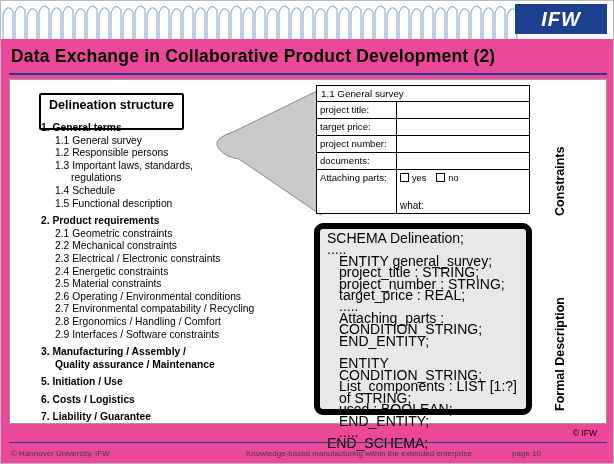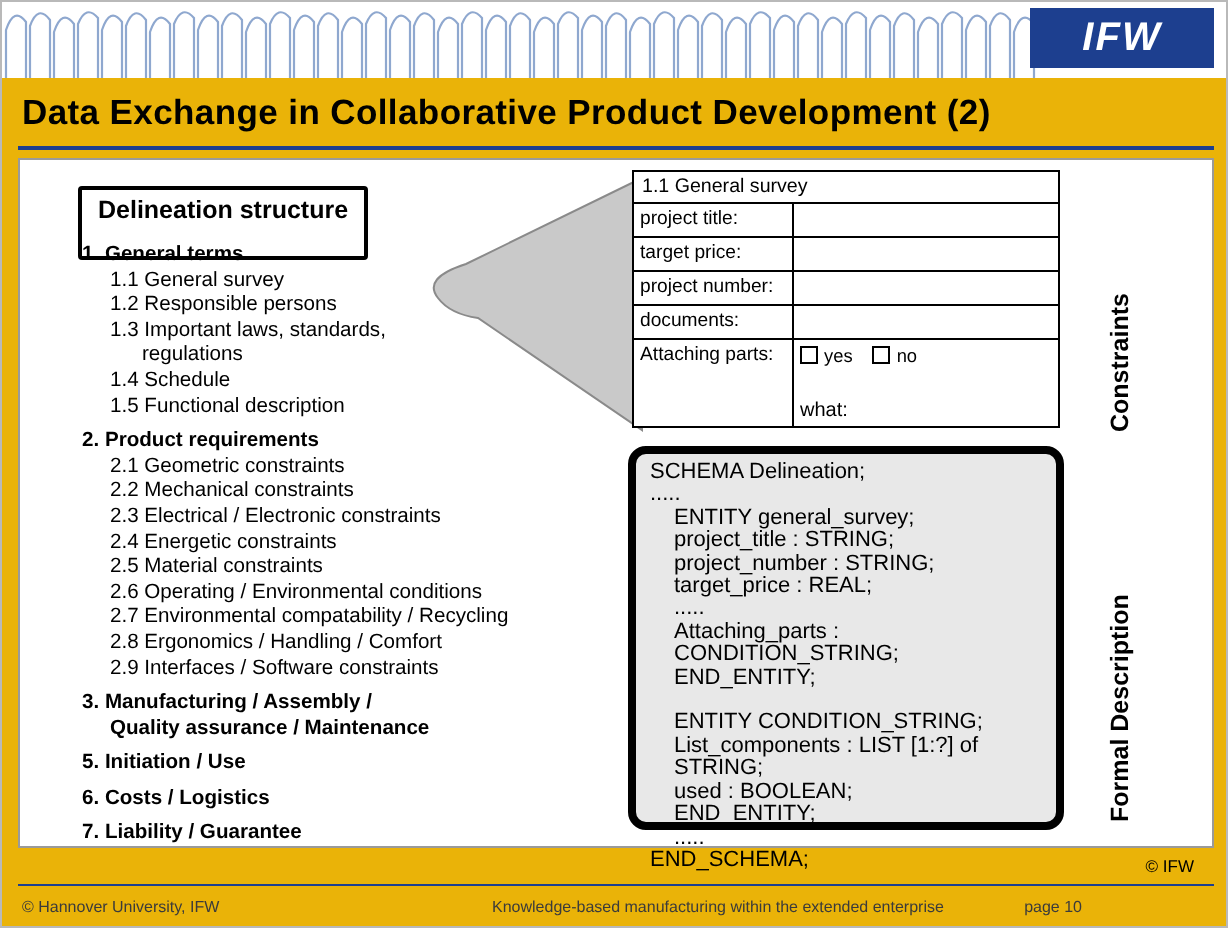--- a/index.html
+++ b/index.html
@@ -7,21 +7,21 @@
     padding: 0;
     background: #ffffff;
   }
   body {
     font-family: "Liberation Sans", sans-serif;
   }
   #slide {
     position: relative;
     width: 614px;
     height: 464px;
-    background: #eab308;
+    background: #ec4899;
     overflow: hidden;
     border: 1px solid #b9b9b9;
     box-sizing: border-box;
   }
 
   
   .header-band {
     position: absolute;
     left: 0; top: 0;
     width: 614px; height: 38px;
@@ -170,23 +170,23 @@
     font-size: 10px;
     margin-top: 17px;
   }
 
   
   .schema-box {
     position: absolute;
     left: 313px; top: 222px;
     width: 218px; height: 192px;
     background: #e8e8e8;
-    border: 4px solid #000000;
+    border: 6px solid #000000;
     border-radius: 9px;
-    font-size: 11px;
+    font-size: 14px;
     line-height: 11.4px;
     padding: 4px 7px;
     box-sizing: border-box;
     color: #000;
   }
   .schema-box .ind1 { padding-left: 12px; }
   .schema-box .ind0 { padding-left: 0px; }
 
   
   .vlabel {

